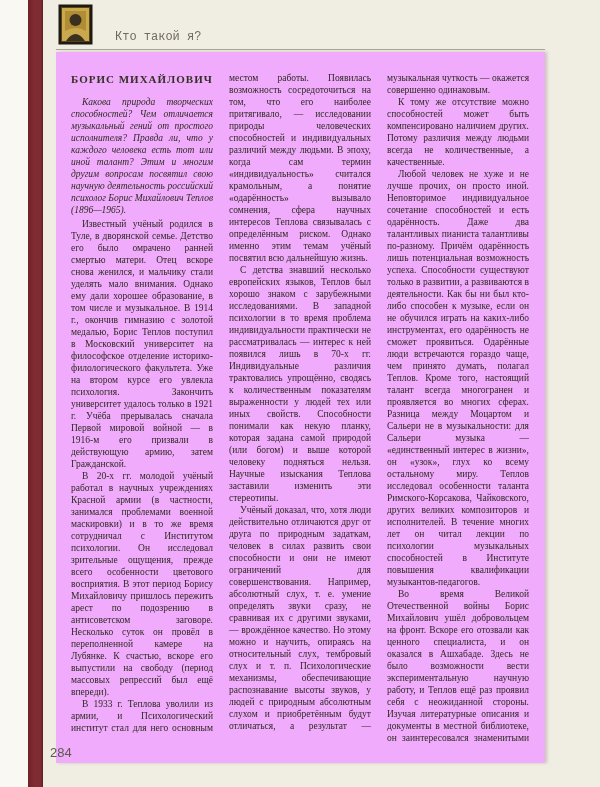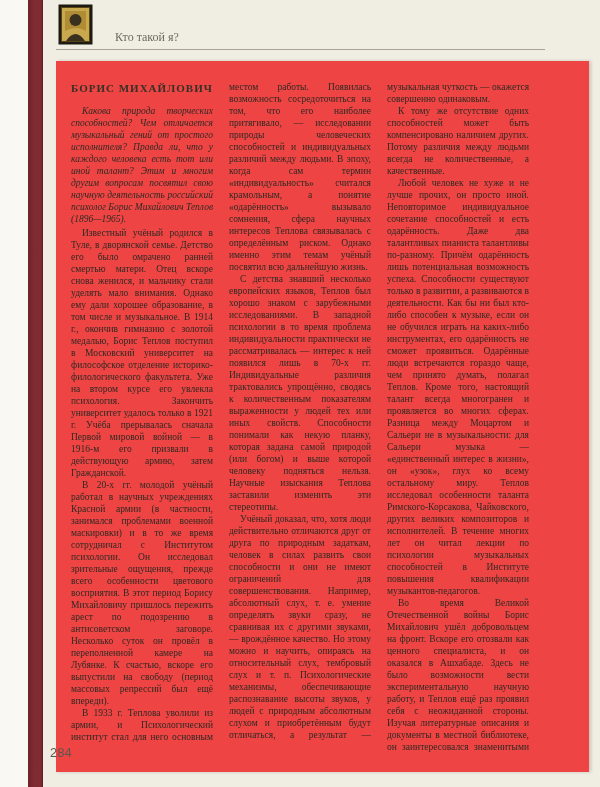--- a/index.html
+++ b/index.html
@@ -21,35 +21,34 @@
     width: 28px; height: 787px;
     background: #faf8f2;
   }
   
   .header-icon {
     position: absolute; left: 57px; top: 3px;
     width: 37px; height: 43px;
   }
   .header-title {
     position: absolute; left: 115px; top: 30px;
-    font-family: Liberation Serif, serif;
+    font-family: Liberation Mono, monospace;
     font-size: 12px; color: #6e6a60;
   }
   .header-rule {
     position: absolute; left: 56px; top: 49px;
     width: 489px; height: 1px;
     background: #aaa294;
   }
   
   .content {
-    position: absolute; left: 56px; top: 61px;
+    position: absolute; left: 56px; top: 52px;
     width: 489px; height: 711px;
-    background: #ef4444;
+    background: #f0abfc;
     box-shadow: 2px 0 3px rgba(90,80,55,0.25);
-    padding-left: 44px;
   }
   .article {
     position: absolute; left: 15px; top: 20px;
     width: 458px; height: 672px;
     column-count: 3;
     column-gap: 16px;
     column-fill: auto;
     overflow: hidden;
     font-size: 9.5px;
     line-height: 12px;
@@ -104,20 +103,20 @@
   <div class="article">
     <h1 class="article-title">
       <span>БОРИС МИХАЙЛОВИЧ</span>
     </h1>
     <p class="lead">Какова природа творческих способностей? Чем отличается музыкальный гений от простого исполнителя? Правда ли, что у каждого человека есть тот или иной талант? Этим и многим другим вопросам посвятил свою научную деятельность российский психолог Борис Михайлович Теплов (1896—1965).</p>
     <p>Известный учёный родился в Туле, в дворянской семье. Детство его было омрачено ранней смертью матери. Отец вскоре снова женился, и мальчику стали уделять мало внимания. Однако ему дали хорошее образование, в том числе и музыкальное. В 1914 г., окончив гимназию с золотой медалью, Борис Теплов поступил в Московский университет на философское отделение историко-филологического факультета. Уже на втором курсе его увлекла психология. Закончить университет удалось только в 1921 г. Учёба прерывалась сначала Первой мировой войной — в 1916-м его призвали в действующую армию, затем Гражданской.</p>
     <p>В 20-х гг. молодой учёный работал в научных учреждениях Красной армии (в частности, занимался проблемами военной маскировки) и в то же время сотрудничал с Институтом психологии. Он исследовал зрительные ощущения, прежде всего особенности цветового восприятия. В этот период Борису Михайловичу пришлось пережить арест по подозрению в антисоветском заговоре. Несколько суток он провёл в переполненной камере на Лубянке. К счастью, вскоре его выпустили на свободу (период массовых репрессий был ещё впереди).</p>
     <p>В 1933 г. Теплова уволили из армии, и Психологический институт стал для него основным местом работы. Появилась возможность сосредоточиться на том, что его наиболее притягивало, — исследовании природы человеческих способностей и индивидуальных различий между людьми. В эпоху, когда сам термин «индивидуальность» считался крамольным, а понятие «одарённость» вызывало сомнения, сфера научных интересов Теплова связывалась с определённым риском. Однако именно этим темам учёный посвятил всю дальнейшую жизнь.</p>
     <p>С детства знавший несколько европейских языков, Теплов был хорошо знаком с зарубежными исследованиями. В западной психологии в то время проблема индивидуальности практически не рассматривалась — интерес к ней появился лишь в 70-х гг. Индивидуальные различия трактовались упрощённо, сводясь к количественным показателям выраженности у людей тех или иных свойств. Способности понимали как некую планку, которая задана самой природой (или богом) и выше которой человеку подняться нельзя. Научные изыскания Теплова заставили изменить эти стереотипы.</p>
     <p>Учёный доказал, что, хотя люди действительно отличаются друг от друга по природным задаткам, человек в силах развить свои способности и они не имеют ограничений для совершенствования. Например, абсолютный слух, т. е. умение определять звуки сразу, не сравнивая их с другими звуками, — врождённое качество. Но этому можно и научить, опираясь на относительный слух, тембровый слух и т. п. Психологические механизмы, обеспечивающие распознавание высоты звуков, у людей с природным абсолютным слухом и приобретённым будут отличаться, а результат — музыкальная чуткость — окажется совершенно одинаковым.</p>
-    <p>К тому же отсутствие одних способностей может быть компенсировано наличием других. Потому различия между людьми всегда не количественные, а качественные.</p>
+    <p>К тому же отсутствие можно способностей может быть компенсировано наличием других. Потому различия между людьми всегда не количественные, а качественные.</p>
     <p>Любой человек не хуже и не лучше прочих, он просто иной. Неповторимое индивидуальное сочетание способностей и есть одарённость. Даже два талантливых пианиста талантливы по-разному. Причём одарённость лишь потенциальная возможность успеха. Способности существуют только в развитии, а развиваются в деятельности. Как бы ни был кто-либо способен к музыке, если он не обучился играть на каких-либо инструментах, его одарённость не сможет проявиться. Одарённые люди встречаются гораздо чаще, чем принято думать, полагал Теплов. Кроме того, настоящий талант всегда многогранен и проявляется во многих сферах. Разница между Моцартом и Сальери не в музыкальности: для Сальери музыка — «единственный интерес в жизни», он «узок», глух ко всему остальному миру. Теплов исследовал особенности таланта Римского-Корсакова, Чайковского, других великих композиторов и исполнителей. В течение многих лет он читал лекции по психологии музыкальных способностей в Институте повышения квалификации музыкантов-педагогов.</p>
     <p>Во время Великой Отечественной войны Борис Михайлович ушёл добровольцем на фронт. Вскоре его отозвали как ценного специалиста, и он оказался в Ашхабаде. Здесь не было возможности вести экспериментальную научную работу, и Теплов ещё раз проявил себя с неожиданной стороны. Изучая литературные описания и документы в местной библиотеке, он заинтересовался знаменитыми военачальниками: Наполеоном, Суворовым, Кутузовым и др. В результате появилась книга «Ум полководца».</p>
 
   </div>
 </div>
 
 <div class="page-number">284</div>
 
 </body></html>

